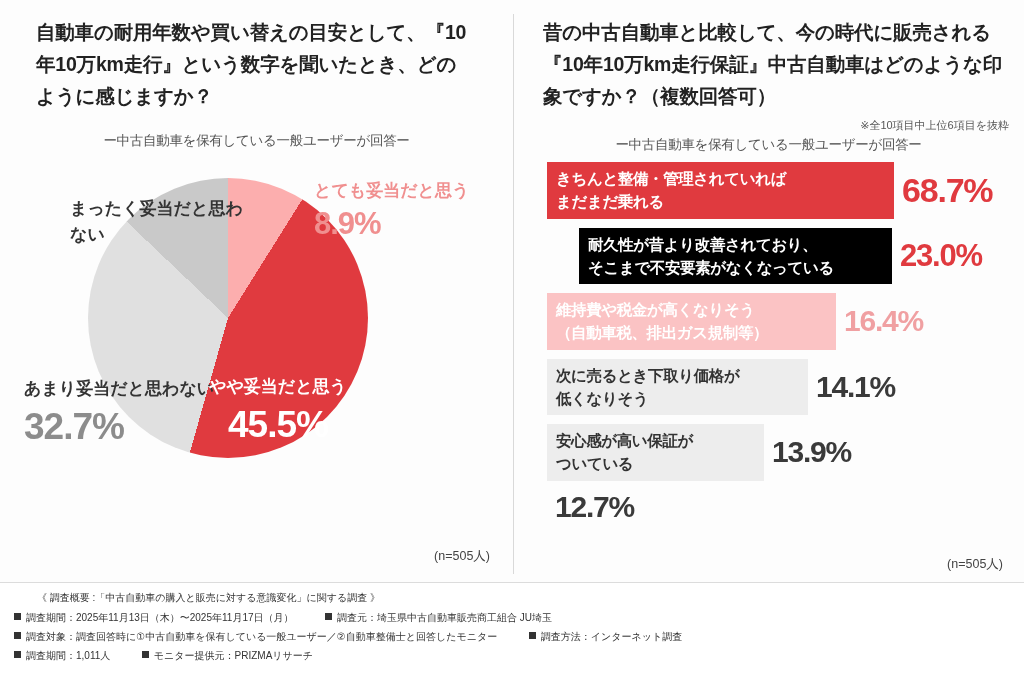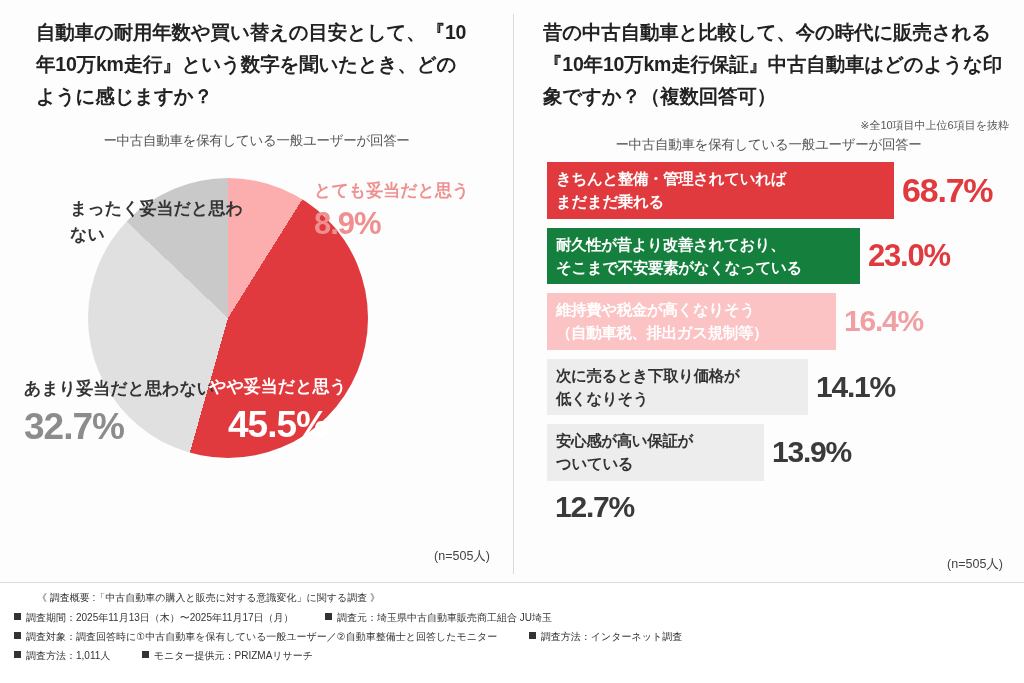--- a/index.html
+++ b/index.html
@@ -95,21 +95,21 @@
     position:relative;margin-bottom:9px;height:auto;display:flex;align-items:center;
   }
   .bar-label{
     display:inline-block;
     font-size:15.5px;font-weight:bold;line-height:1.5;
     padding:5px 8px 5px 9px;
     letter-spacing:-0.4px;
     white-space:pre-line;
   }
   .bar-row.r1 .bar-label{background:#e03a3f;color:#ffffff;width:330px;}
-  .bar-row.r2 .bar-label{background:#15803d;color:#ffffff;width:296px;}
+  .bar-row.r2 .bar-label{background:#000000;color:#ffffff;width:296px;margin-left:32px;}
   .bar-row.r3 .bar-label{background:#fbc3c4;color:#ffffff;width:272px;}
   .bar-row.r4 .bar-label{background:#ededed;color:#333;width:244px;}
   .bar-row.r5 .bar-label{background:#ededed;color:#333;width:200px;}
   .bar-row.r6 .bar-label{background:#ededed;color:#333;width:212px;}
 
   .bar-val{
     font-weight:bold;letter-spacing:-1.2px;margin-left:8px;
   }
   .bar-row.r1 .bar-val{color:#e03a3f;font-size:34px;}
   .bar-row.r2 .bar-val{color:#e03a3f;font-size:31px;}
@@ -226,20 +226,20 @@
       <span class="sq"></span><span>調査元：埼玉県中古自動車販売商工組合 JU埼玉</span>
     </div>
 
     <div class="f-line f2">
       <span class="sq"></span><span>調査対象：調査回答時に①中古自動車を保有している一般ユーザー／②自動車整備士と回答したモニター</span>
       <span class="gap"></span>
       <span class="sq"></span><span>調査方法：インターネット調査</span>
     </div>
 
     <div class="f-line f3">
-      <span class="sq"></span><span>調査方法：1,011人</span>
+      <span class="sq"></span><span>調査期間：1,011人</span>
       <span class="gap"></span>
       <span class="sq"></span><span>モニター提供元：PRIZMAリサーチ</span>
     </div>
 
   </div>
 
 </div>
 
 </body></html>

